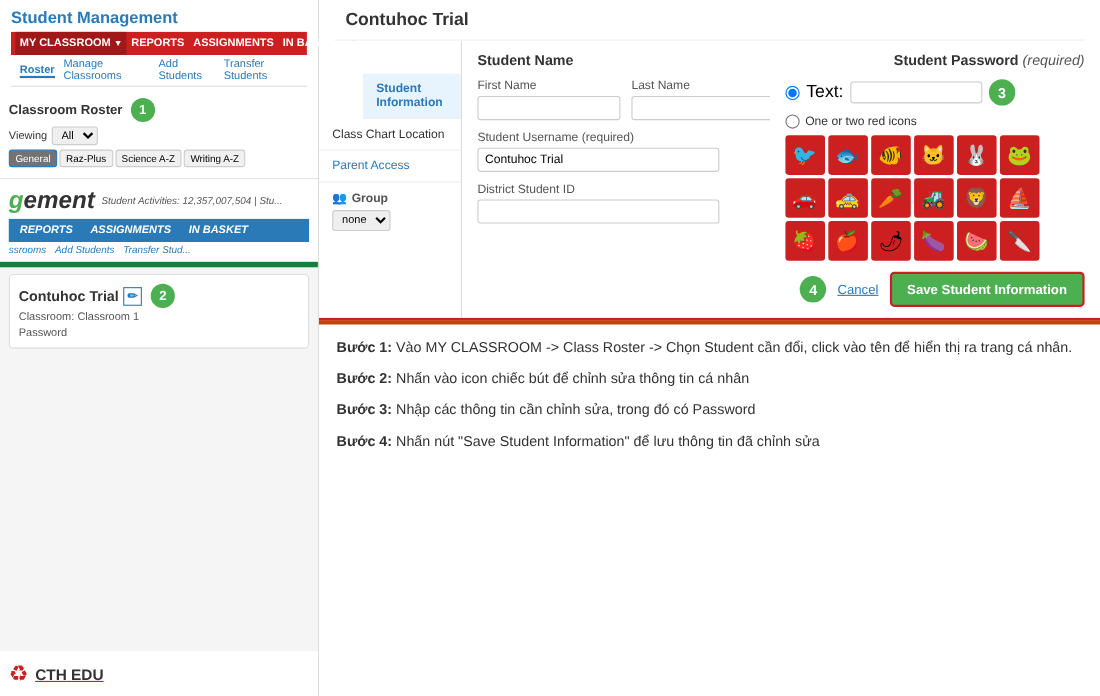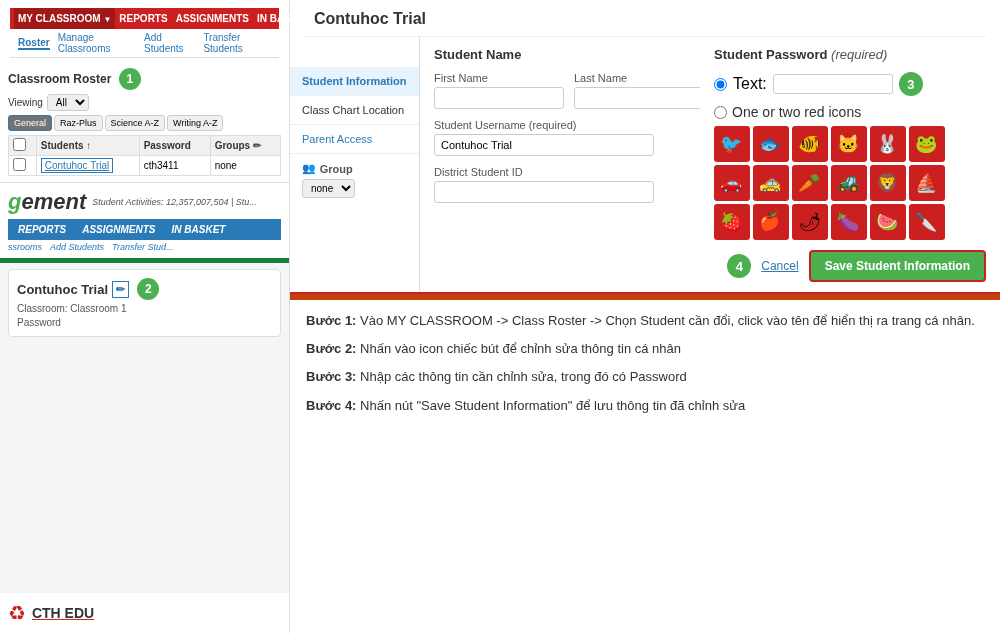--- a/index.html
+++ b/index.html
@@ -295,20 +295,21 @@
       padding: 8px 12px;
       font-size: 11px;
       color: #333;
       cursor: pointer;
       border-bottom: 1px solid #eee;
     }
     .form-sidebar-item.active {
       background: #e8f4fd;
       color: #2a7ab8;
       font-weight: bold;
+      margin-left: 40px;
     }
     .form-sidebar-item.parent {
       color: #2a7ab8;
     }
     .group-section {
       padding: 8px 12px;
       font-size: 11px;
     }
     .group-label {
       font-weight: bold;
@@ -363,30 +364,31 @@
     
     .password-section {
       width: 300px;
       padding: 10px 14px;
     }
     .password-title {
       font-size: 13px;
       font-weight: bold;
       color: #333;
       margin-bottom: 10px;
+      text-align: right;
     }
     .password-italic { font-style: italic; font-weight: normal; color: #555; }
     .radio-row {
       display: flex;
       align-items: center;
       gap: 5px;
       margin-bottom: 6px;
     }
     .radio-row input { cursor: pointer; }
-    .radio-row label { font-size: 14px; color: #333; }
+    .radio-row label { font-size: 11px; color: #333; }
     .text-input-row {
       display: flex;
       align-items: center;
       gap: 6px;
       margin-bottom: 8px;
     }
     .text-input-row input[type="text"] {
       border: 1px solid #ccc;
       border-radius: 3px;
       padding: 3px 6px;
@@ -464,39 +466,40 @@
       background: #4caf50;
       color: #fff;
       border-radius: 50%;
       font-size: 13px;
       font-weight: bold;
     }
 
     
     .instructions-panel {
       background: #fff;
-      border-top: 6px solid #c2410c;
+      border-top: 4px solid #c2410c;
       padding: 12px 16px;
       flex: 1;
       overflow-y: auto;
     }
     .instruction-item {
       font-size: 13px;
       color: #333;
       margin-bottom: 10px;
       line-height: 1.4;
     }
     .instruction-item strong { font-weight: bold; }
   </style>
 </head>
 <body>
 
 <div class="left-panel">
 
   <div class="sm-header">
+    <div class="sm-title">Student Management</div>
     <div class="sm-nav">
       <div class="sm-nav-item active">MY CLASSROOM <span class="arrow">▼</span></div>
       <div class="sm-nav-item">REPORTS</div>
       <div class="sm-nav-item">ASSIGNMENTS</div>
       <div class="sm-nav-item">IN BASKET <span class="basket-badge">2</span></div>
     </div>
     <div class="sm-subnav">
       <a class="active">Roster</a>
       <a>Manage Classrooms</a>
       <a>Add Students</a>
@@ -514,38 +517,20 @@
       <select class="viewing-select">
         <option>All</option>
       </select>
     </div>
     <div class="tabs-row">
       <button class="tab-btn active">General</button>
       <button class="tab-btn">Raz-Plus</button>
       <button class="tab-btn">Science A-Z</button>
       <button class="tab-btn">Writing A-Z</button>
     </div>
-    <table class="roster-table">
-      <thead>
-        <tr>
-          <th><input type="checkbox" style=""></th>
-          <th>Students ↑</th>
-          <th>Password</th>
-          <th>Groups <span class="edit-icon">✏</span></th>
-        </tr>
-      </thead>
-      <tbody>
-        <tr>
-          <td><input type="checkbox" style=""></td>
-          <td><button class="student-link">Contuhoc Trial</button></td>
-          <td>cth3411</td>
-          <td>none</td>
-        </tr>
-      </tbody>
-    </table>
   </div>
 
   <div class="mgmt-section">
     <div style="display:flex; align-items:center; gap:6px;">
       <div class="mgmt-brand">
         <span class="g-part">g</span><span class="rest">ement</span>
       </div>
       <div class="mgmt-stats">Student Activities: 12,357,007,504 | Stu...</div>
     </div>
     <div class="mgmt-nav">

